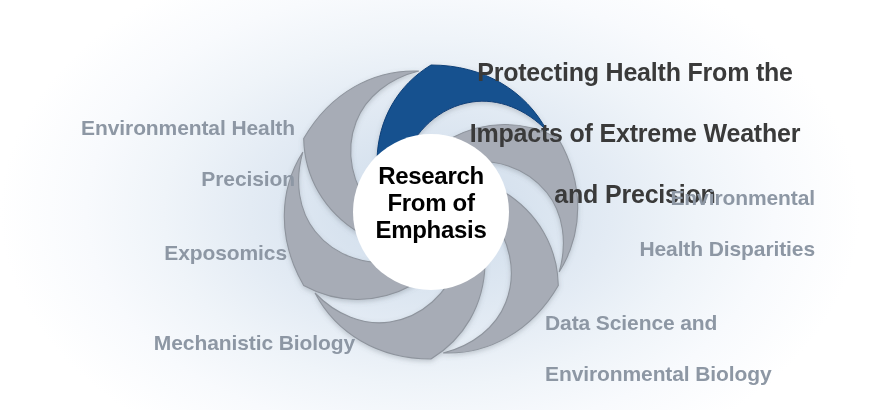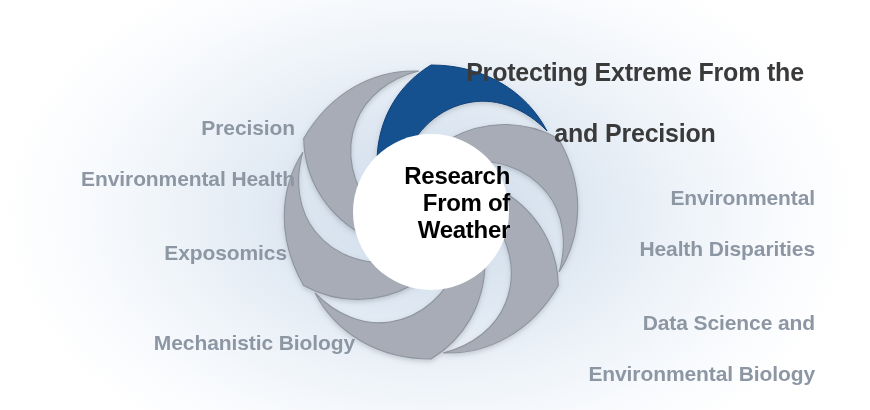--- a/index.html
+++ b/index.html
@@ -34,21 +34,21 @@
     height: 310px;
   }
   #wheel svg { display: block; width: 310px; height: 310px; }
 
   
   .center-text {
     position: absolute;
     left: 352px;
     top: 162px;
     width: 158px;
-    text-align: right;
+    text-align: center;
     color: #000000;
     font-weight: bold;
     font-size: 24px;
     line-height: 1.13;
     letter-spacing: -0.3px;
     font-family: "Liberation Sans", sans-serif;
     pointer-events: none;
   }
   .center-text .ln { display: block; white-space: nowrap; }
 
@@ -71,21 +71,21 @@
   .label-muted {
     color: #8d97a4;
     font-size: 21px;
     letter-spacing: -0.1px;
     line-height: 1.2;
   }
 
   
   #label-extreme-weather { left: 430px; top: 26px;  width: 410px; text-align: center; }
   #label-disparities     { left: 565px; top: 160px; width: 250px; text-align: right; }
-  #label-data-science    { left: 545px; top: 285px; width: 270px; text-align: right; }
+  #label-data-science    { left: 545px; top: 285px; width: 270px; text-align: left; }
   #label-mechanistic     { left: 70px;  top: 305px; width: 285px; text-align: right; }
   #label-exposomics      { left: 72px;  top: 215px; width: 215px; text-align: right; }
   #label-precision       { left: 20px;  top: 90px;  width: 275px; text-align: right; }
 </style>
 </head>
 <body>
 
 <div id="canvas">
 
   <div id="wheel">
@@ -114,25 +114,26 @@
         <use href="#blade" fill="#14518f" stroke="#0f4179" stroke-width="1.0" transform="rotate(0 155 155)"></use>
       </g>
 
       <circle cx="155" cy="155" r="78" fill="#ffffff"></circle>
     </svg>
   </div>
 
   <div class="center-text">
     <span class="ln">Research</span>
     <span class="ln">From of</span>
-    <span class="ln">Weather</span>
+    <span class="ln">Emphasis</span>
   </div>
 
   <div class="label label-featured" id="label-extreme-weather">
-    <span class="ln">Protecting Extreme From the</span>
+    <span class="ln">Protecting Health From the</span>
+    <span class="ln">Impacts of Extreme Weather</span>
     <span class="ln">and Precision</span>
   </div>
 
   <div class="label label-muted" id="label-disparities">
     <span class="ln">Environmental</span>
     <span class="ln">Health Disparities</span>
   </div>
 
   <div class="label label-muted" id="label-data-science">
     <span class="ln">Data Science and</span>
@@ -141,17 +142,17 @@
 
   <div class="label label-muted" id="label-mechanistic">
     <span class="ln">Mechanistic Biology</span>
   </div>
 
   <div class="label label-muted" id="label-exposomics">
     <span class="ln">Exposomics</span>
   </div>
 
   <div class="label label-muted" id="label-precision">
+    <span class="ln">Environmental Health</span>
     <span class="ln">Precision</span>
-    <span class="ln">Environmental Health</span>
   </div>
 
 </div>
 
 </body></html>

